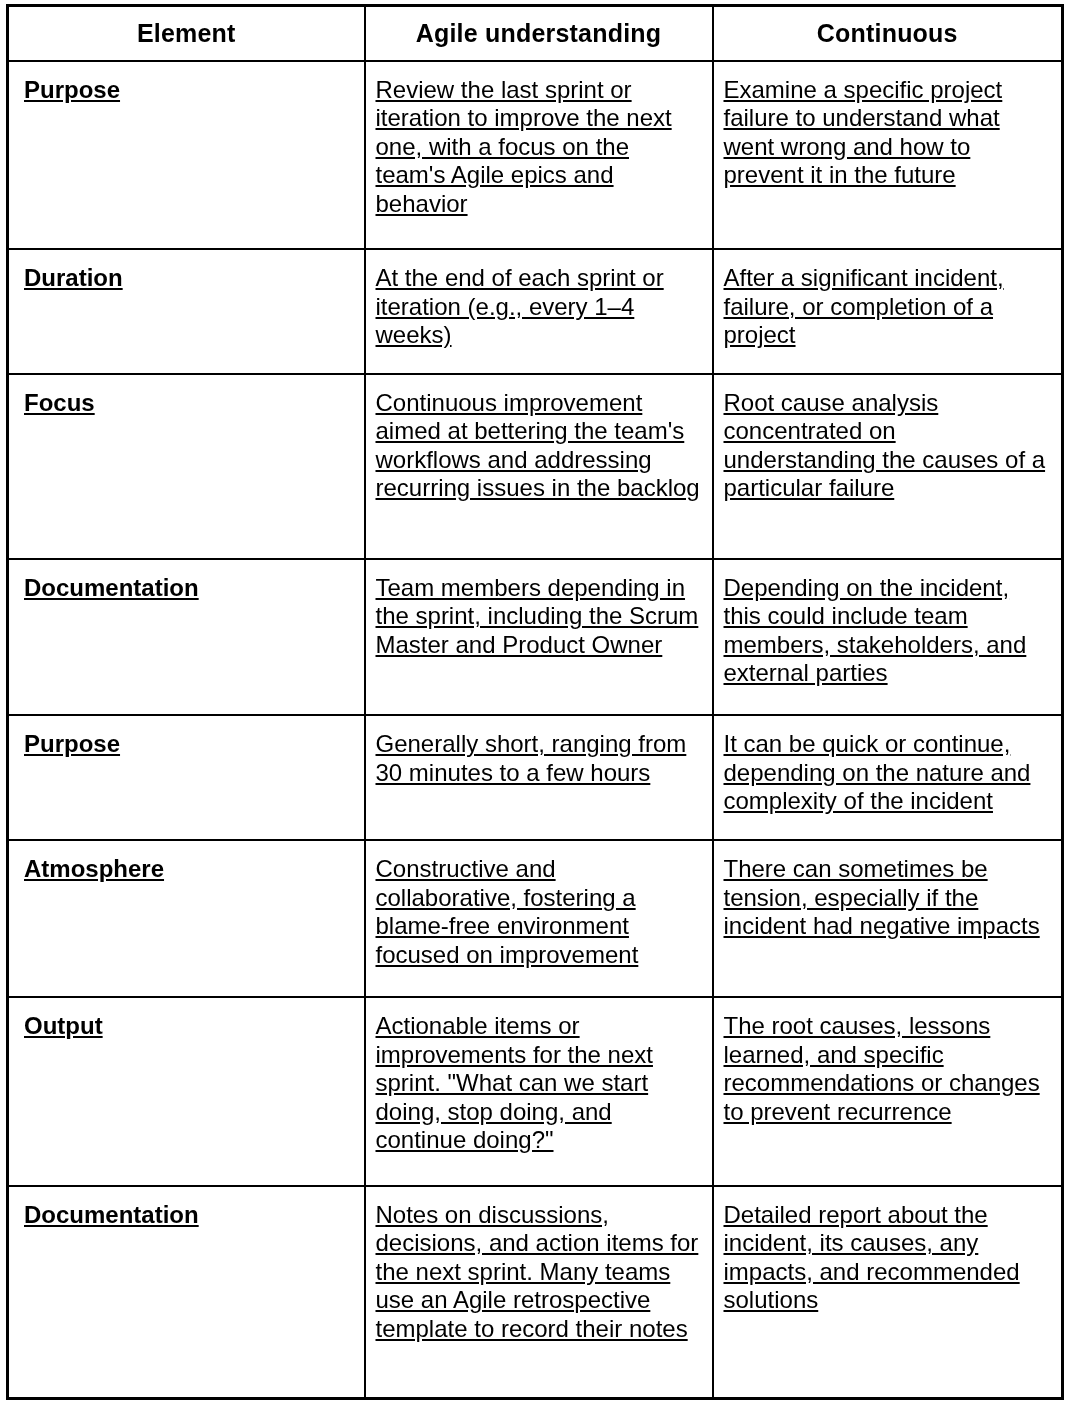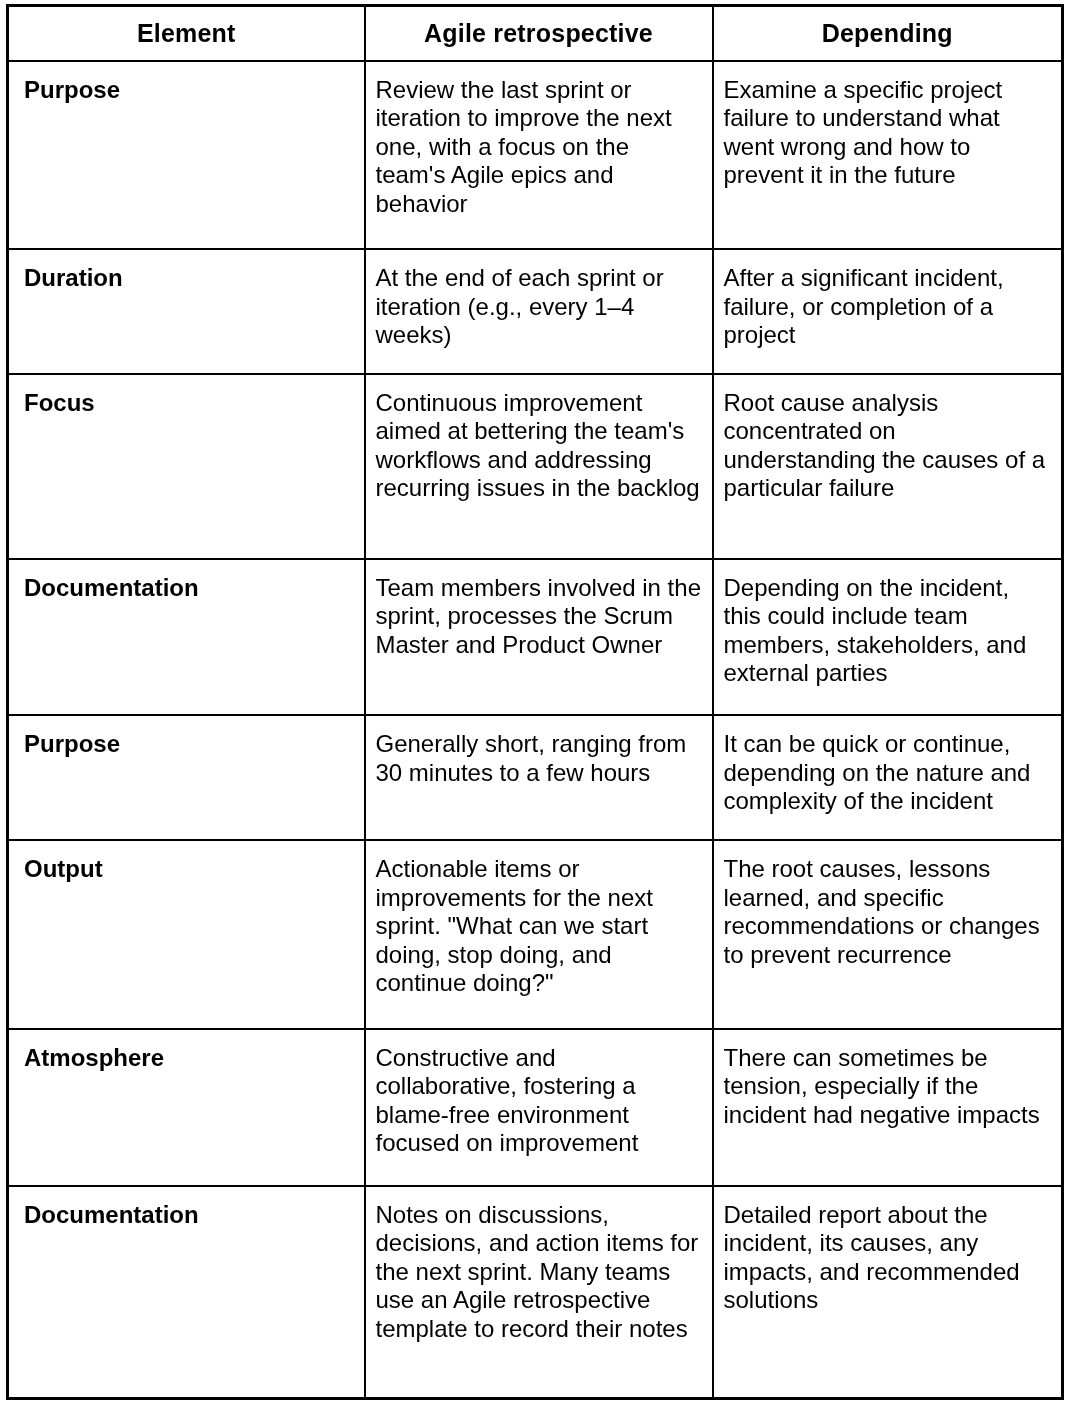--- a/index.html
+++ b/index.html
@@ -35,20 +35,21 @@
     vertical-align: middle;
     padding: 6px 8px;
     letter-spacing: 0.2px;
   }
   td {
     vertical-align: top;
     font-size: 24px;
     line-height: 28.5px;
     padding: 14px 12px 10px 14px;
     word-wrap: break-word;
+    text-decoration: underline;
   }
   td.row-label {
     font-weight: bold;
     padding-left: 15px;
   }
   td.body-cell {
     padding-left: 10px;
     padding-right: 8px;
   }
 </style>
@@ -58,59 +59,59 @@
 <div class="page">
   <table class="compare">
     <colgroup>
       <col style="width:357px">
       <col style="width:348px">
       <col style="width:350px">
     </colgroup>
     <thead>
       <tr style="height:55px">
         <th class="col-header">Element</th>
-        <th class="col-header">Agile retrospective</th>
-        <th class="col-header">Depending</th>
+        <th class="col-header">Agile understanding</th>
+        <th class="col-header">Continuous</th>
       </tr>
     </thead>
     <tbody>
       <tr style="height:168px">
         <td class="row-label">Purpose</td>
         <td class="body-cell">Review the last sprint or iteration to improve the next one, with a focus on the team's Agile epics and behavior</td>
         <td class="body-cell">Examine a specific project failure to understand what went wrong and how to prevent it in the future</td>
       </tr>
       <tr style="height:110px">
         <td class="row-label">Duration</td>
         <td class="body-cell">At the end of each sprint or iteration (e.g., every 1–4 weeks)</td>
         <td class="body-cell">After a significant incident, failure, or completion of a project</td>
       </tr>
       <tr style="height:165px">
         <td class="row-label">Focus</td>
         <td class="body-cell">Continuous improvement aimed at bettering the team's workflows and addressing recurring issues in the backlog</td>
         <td class="body-cell">Root cause analysis concentrated on understanding the causes of a particular failure</td>
       </tr>
       <tr style="height:140px">
         <td class="row-label">Documentation</td>
-        <td class="body-cell">Team members involved in the sprint, processes the Scrum Master and Product Owner</td>
+        <td class="body-cell">Team members depending in the sprint, including the Scrum Master and Product Owner</td>
         <td class="body-cell">Depending on the incident, this could include team members, stakeholders, and external parties</td>
       </tr>
       <tr style="height:108px">
         <td class="row-label">Purpose</td>
         <td class="body-cell">Generally short, ranging from 30 minutes to a few hours</td>
         <td class="body-cell">It can be quick or continue, depending on the nature and complexity of the incident</td>
       </tr>
+      <tr style="height:140px">
+        <td class="row-label">Atmosphere</td>
+        <td class="body-cell">Constructive and collaborative, fostering a blame-free environment focused on improvement</td>
+        <td class="body-cell">There can sometimes be tension, especially if the incident had negative impacts</td>
+      </tr>
       <tr style="height:168px">
         <td class="row-label">Output</td>
         <td class="body-cell">Actionable items or improvements for the next sprint. "What can we start doing, stop doing, and continue doing?"</td>
         <td class="body-cell">The root causes, lessons learned, and specific recommendations or changes to prevent recurrence</td>
-      </tr>
-      <tr style="height:140px">
-        <td class="row-label">Atmosphere</td>
-        <td class="body-cell">Constructive and collaborative, fostering a blame-free environment focused on improvement</td>
-        <td class="body-cell">There can sometimes be tension, especially if the incident had negative impacts</td>
       </tr>
       <tr style="height:190px">
         <td class="row-label">Documentation</td>
         <td class="body-cell">Notes on discussions, decisions, and action items for the next sprint. Many teams use an Agile retrospective template to record their notes</td>
         <td class="body-cell">Detailed report about the incident, its causes, any impacts, and recommended solutions</td>
       </tr>
     </tbody>
   </table>
 </div>
 

